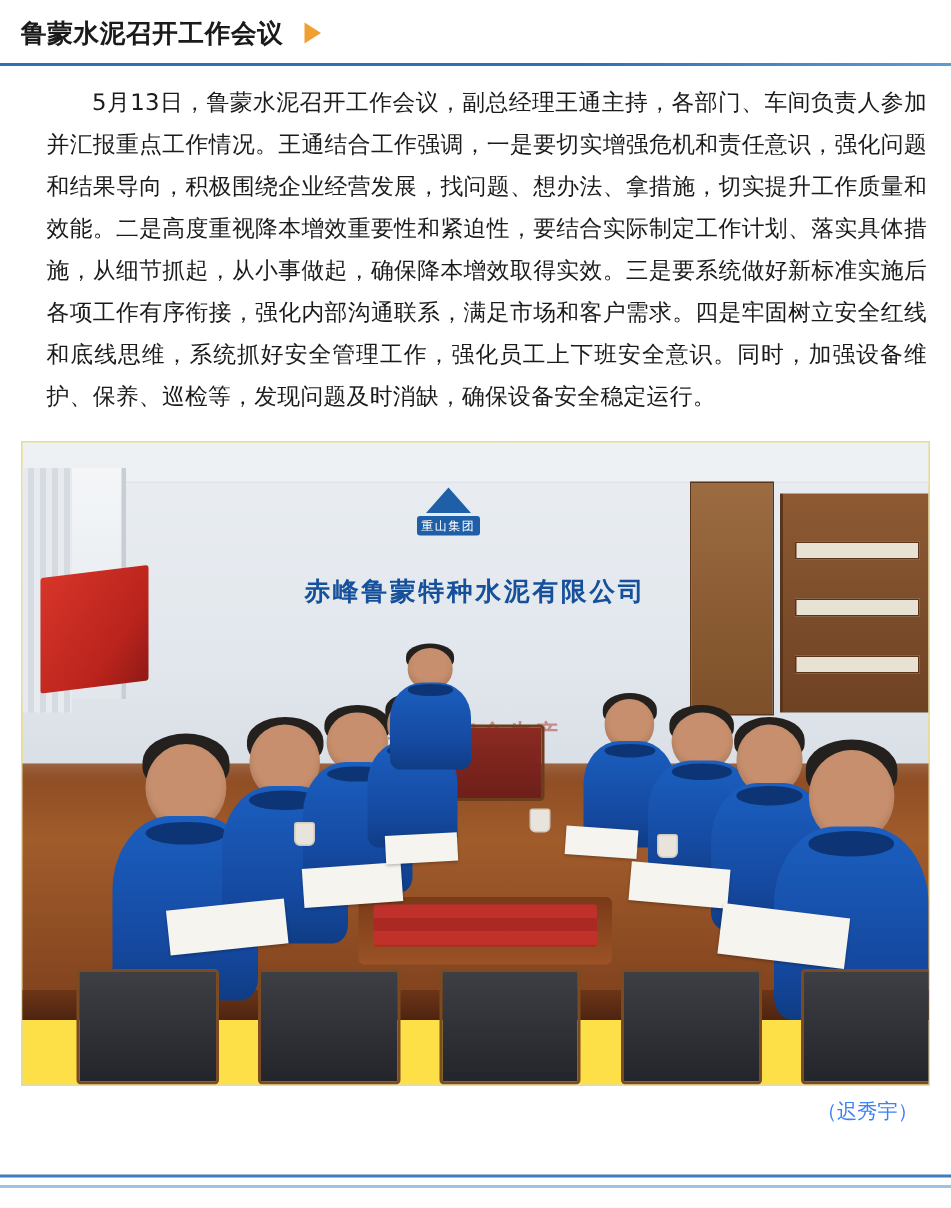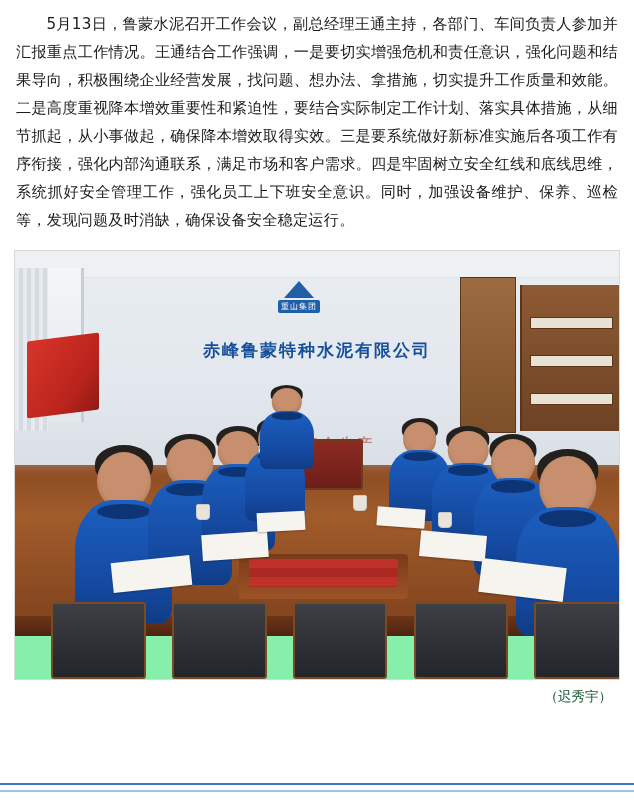--- a/index.html
+++ b/index.html
@@ -49,21 +49,21 @@
     position: absolute;
     left: 0;
     right: 0;
     bottom: 0;
     height: 2px;
     background: linear-gradient(to right, #2f6fb5 0%, #2f6fb5 60%, #5e9ad4 100%);
   }
 
   
   .article {
-    padding: 10px 16px 6px 16px;
+    padding: 10px 16px 6px 31px;
   }
   .article p {
     margin: 0;
     font-family: "DejaVu Sans", "Liberation Sans", sans-serif;
     font-size: 15.2px;
     line-height: 28px;
     color: #1b1b1b;
     text-align: justify;
     text-indent: 2em;
     letter-spacing: 0.2px;
@@ -74,21 +74,21 @@
     margin: 10px 14px 0 14px;
     position: relative;
   }
   .photo {
     position: relative;
     width: 606px;
     height: 430px;
     overflow: hidden;
     border: 1px solid #d8d8d8;
     box-sizing: border-box;
-    background: #86efac;
+    background: #fde047;
   }
 
   
   .ph-wall {
     position: absolute; left: 0; top: 0; width: 100%; height: 56%;
     background: linear-gradient(to bottom, #e9edf1 0%, #e3e8ee 55%, #d7dde4 100%);
   }
   .ph-ceiling {
     position: absolute; left: 0; top: 0; width: 100%; height: 6%;
     background: #eef1f4;
@@ -276,21 +276,21 @@
   .cup.c1 { left: 30%; top: 59%; }
   .cup.c2 { left: 56%; top: 57%; }
   .cup.c3 { left: 70%; top: 61%; }
 
   
   .caption {
     padding: 8px 22px 0 0;
     text-align: right;
     font-family: "DejaVu Sans", "Liberation Sans", sans-serif;
     font-size: 13.5px;
-    color: #14532d;
+    color: #3b82f6;
   }
 
   
   .footer {
     position: absolute;
     left: 0; right: 0; bottom: 0;
     height: 22px;
   }
   .footer .r1 {
     position: absolute; left: 0; right: 0; top: 0;
@@ -301,20 +301,25 @@
     position: absolute; left: 0; right: 0; top: 7px;
     height: 2px;
     background: #9dc2e4;
   }
 </style>
 </head>
 <body>
 
 <div class="page">
 
+  <div class="title-bar">
+    <div class="title-text">鲁蒙水泥召开工作会议</div>
+    <div class="title-arrow"></div>
+    <div class="header-rule"></div>
+  </div>
 
   <div class="article">
     <p>5月13日，鲁蒙水泥召开工作会议，副总经理王通主持，各部门、车间负责人参加并汇报重点工作情况。王通结合工作强调，一是要切实增强危机和责任意识，强化问题和结果导向，积极围绕企业经营发展，找问题、想办法、拿措施，切实提升工作质量和效能。二是高度重视降本增效重要性和紧迫性，要结合实际制定工作计划、落实具体措施，从细节抓起，从小事做起，确保降本增效取得实效。三是要系统做好新标准实施后各项工作有序衔接，强化内部沟通联系，满足市场和客户需求。四是牢固树立安全红线和底线思维，系统抓好安全管理工作，强化员工上下班安全意识。同时，加强设备维护、保养、巡检等，发现问题及时消缺，确保设备安全稳定运行。</p>
   </div>
 
   <div class="photo-wrap">
     <div class="photo">
 
       <div class="ph-wall"></div>
       <div class="ph-ceiling"></div>

